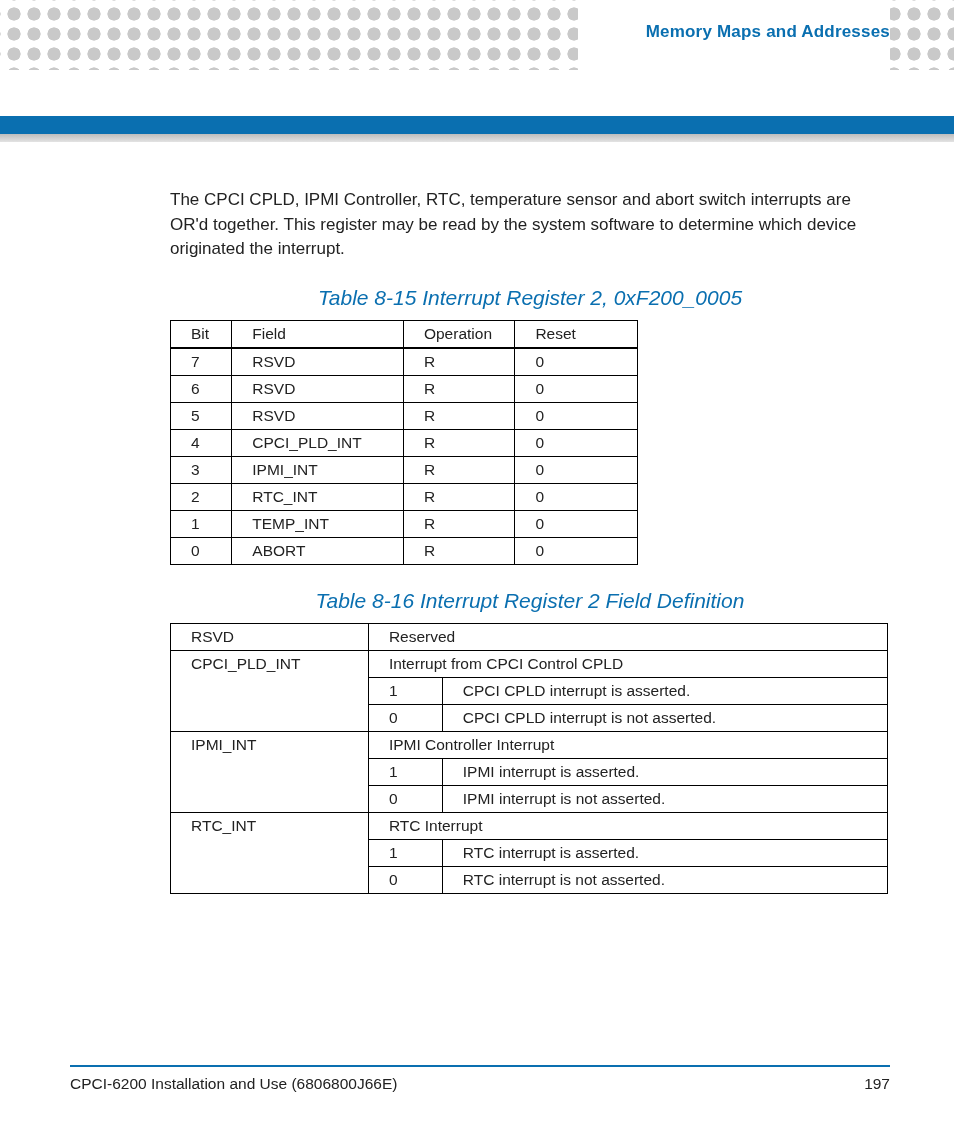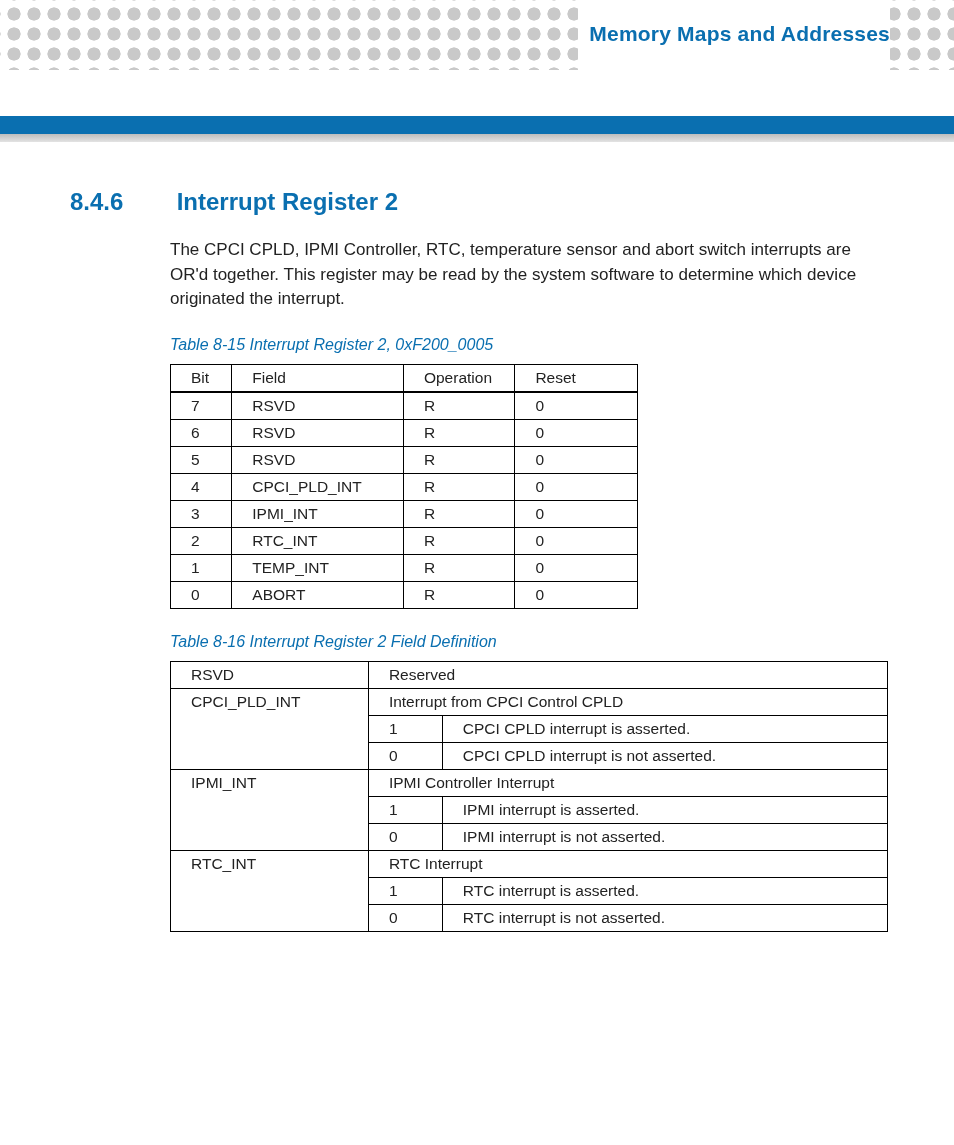--- a/index.html
+++ b/index.html
@@ -6,36 +6,36 @@
     html, body { width: 954px; height: 1145px; background: #fff; font-family: "Segoe UI", "Myriad Pro", Arial, sans-serif; color: #222; }
     .page { position: relative; width: 954px; height: 1145px; }
 
     
     .dots { position: absolute; top: 0; left: 0; width: 954px; height: 70px;
             background-image: radial-gradient(circle, #c9c9c9 45%, transparent 48%);
             background-size: 20px 20px;
             background-position: 4px 4px; }
     .dots-mask { position: absolute; top: 0; left: 578px; width: 312px; height: 70px; background: #fff; }
 
-    .running-head { position: absolute; top: 22px; left: 578px; width: 312px; color: #0a6fb0; font-weight: 700; font-size: 21px; text-align: right; letter-spacing: .2px; }
+    .running-head { position: absolute; top: 22px; left: 578px; width: 312px; color: #0a6fb0; font-weight: 700; font-size: 17px; text-align: right; letter-spacing: .2px; }
 
     .blue-bar { position: absolute; top: 116px; left: 0; width: 954px; height: 18px; background: #0a6fb0; }
     .grey-bar { position: absolute; top: 134px; left: 0; width: 954px; height: 8px;
                 background: linear-gradient(to bottom, #bdbdbd, #e3e3e3); }
 
     .content { position: absolute; top: 188px; left: 70px; width: 820px; }
 
     h2 { color: #0a6fb0; font-weight: 700; font-size: 24px; margin-bottom: 22px; }
     h2 .secnum { display: inline-block; width: 100px; }
 
     .indent { margin-left: 100px; width: 720px; }
 
     p.para { font-size: 17px; line-height: 1.45; margin-bottom: 14px; }
 
-    .tblcap { color: #0a6fb0; font-style: italic; font-size: 16px; margin: 24px 0 10px 0; }
+    .tblcap { color: #0a6fb0; font-style: italic; font-size: 21px; margin: 24px 0 10px 0; text-align: center; }
 
     table { border-collapse: collapse; font-size: 15.5px; }
     table td { border: 1px solid #000; padding: 4px 20px; vertical-align: top; }
 
     .reg-table { width: 468px; }
     .reg-table .hdr td { border-bottom: 2.5px solid #000; }
     .reg-table td:nth-child(1) { width: 60px; }
     .reg-table td:nth-child(2) { width: 168px; }
     .reg-table td:nth-child(3) { width: 99px; }
     .reg-table td:nth-child(4) { width: 120px; }
@@ -52,24 +52,20 @@
 <body>
 
 <div class="page">
   <div class="dots"></div>
   <div class="dots-mask"></div>
   <div class="running-head">Memory Maps and Addresses</div>
   <div class="blue-bar"></div>
   <div class="grey-bar"></div>
 
   <div class="content">
-    <h2>
-      <span class="secnum">8.4.6</span>
-      <span>Interrupt Register 2</span>
-    </h2>
 
     <div class="indent">
       <p class="para">The CPCI CPLD, IPMI Controller, RTC, temperature sensor and abort switch interrupts are OR'd together. This register may be read by the system software to determine which device originated the interrupt.</p>
 
       <div class="tblcap">Table 8-15 Interrupt Register 2, 0xF200_0005</div>
       <table class="reg-table">
         <tbody>
             <tr class="hdr">
           <td>Bit</td>
           <td>Field</td>
@@ -172,13 +168,17 @@
         </tr>
         <tr>
           <td class="val">0</td>
           <td class="meaning">RTC interrupt is not asserted.</td>
         </tr>
       </tbody>
         </table>
     </div>
   </div>
 
+  <div class="footer">
+    <span>CPCI-6200 Installation and Use (6806800J66E)</span>
+    <span>197</span>
+  </div>
 </div>
 
 </body></html>

